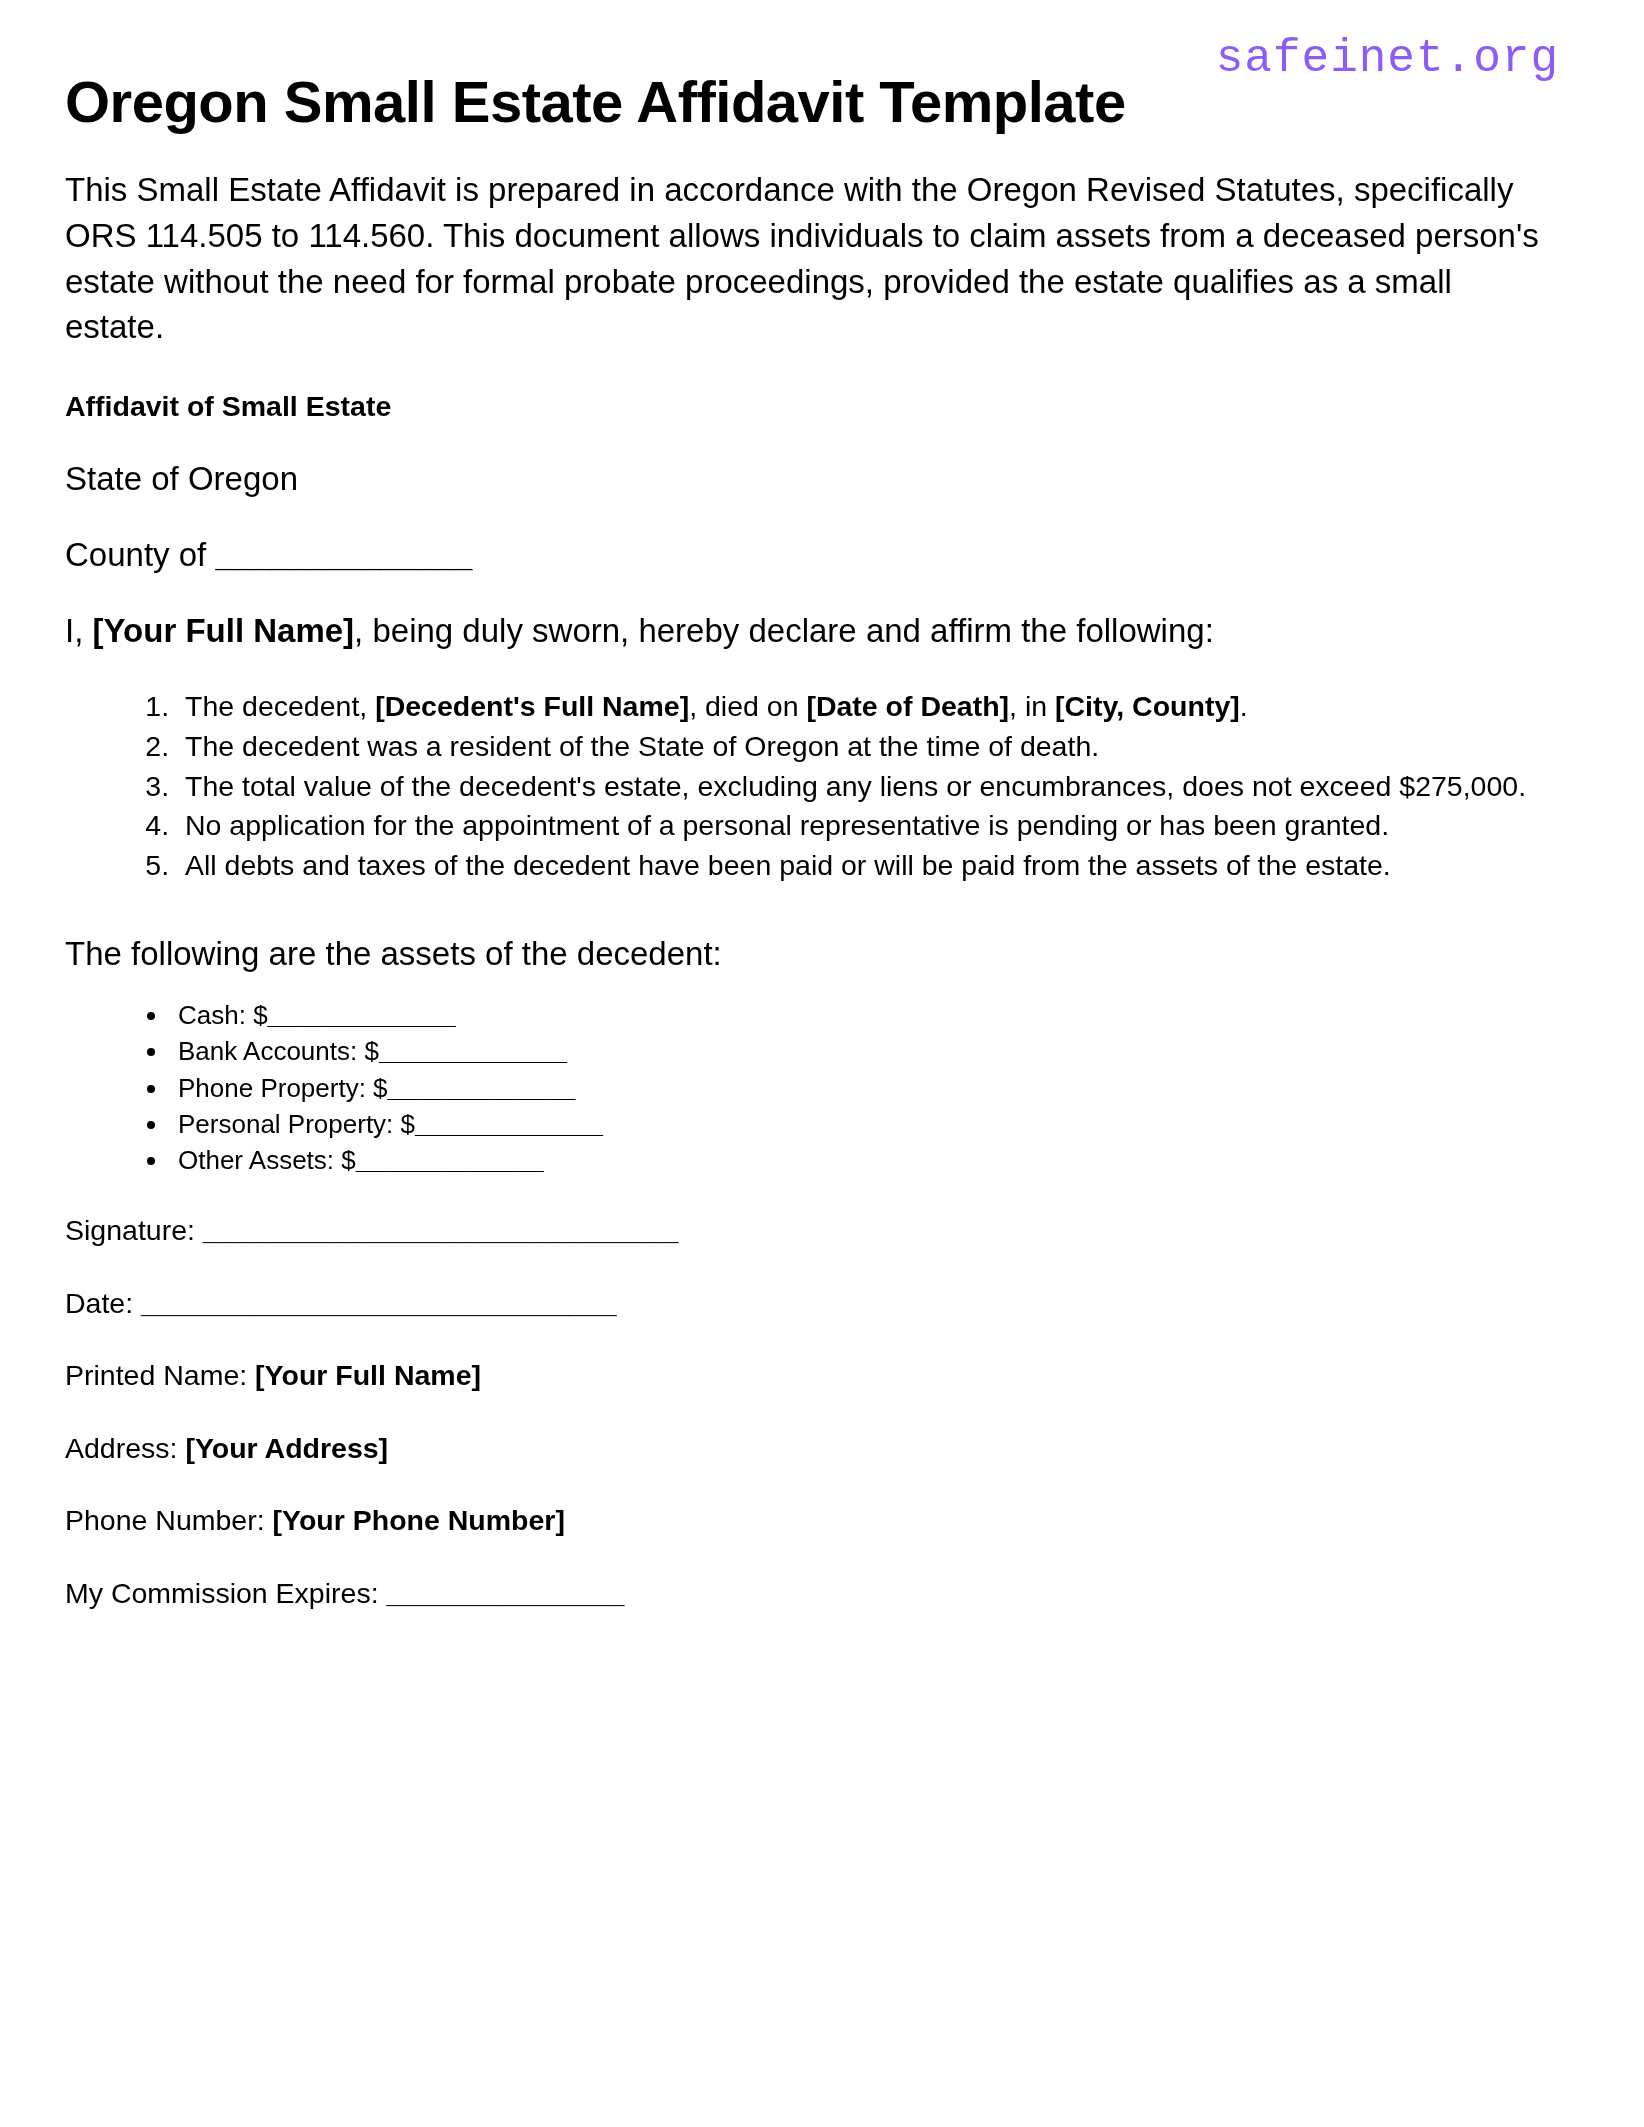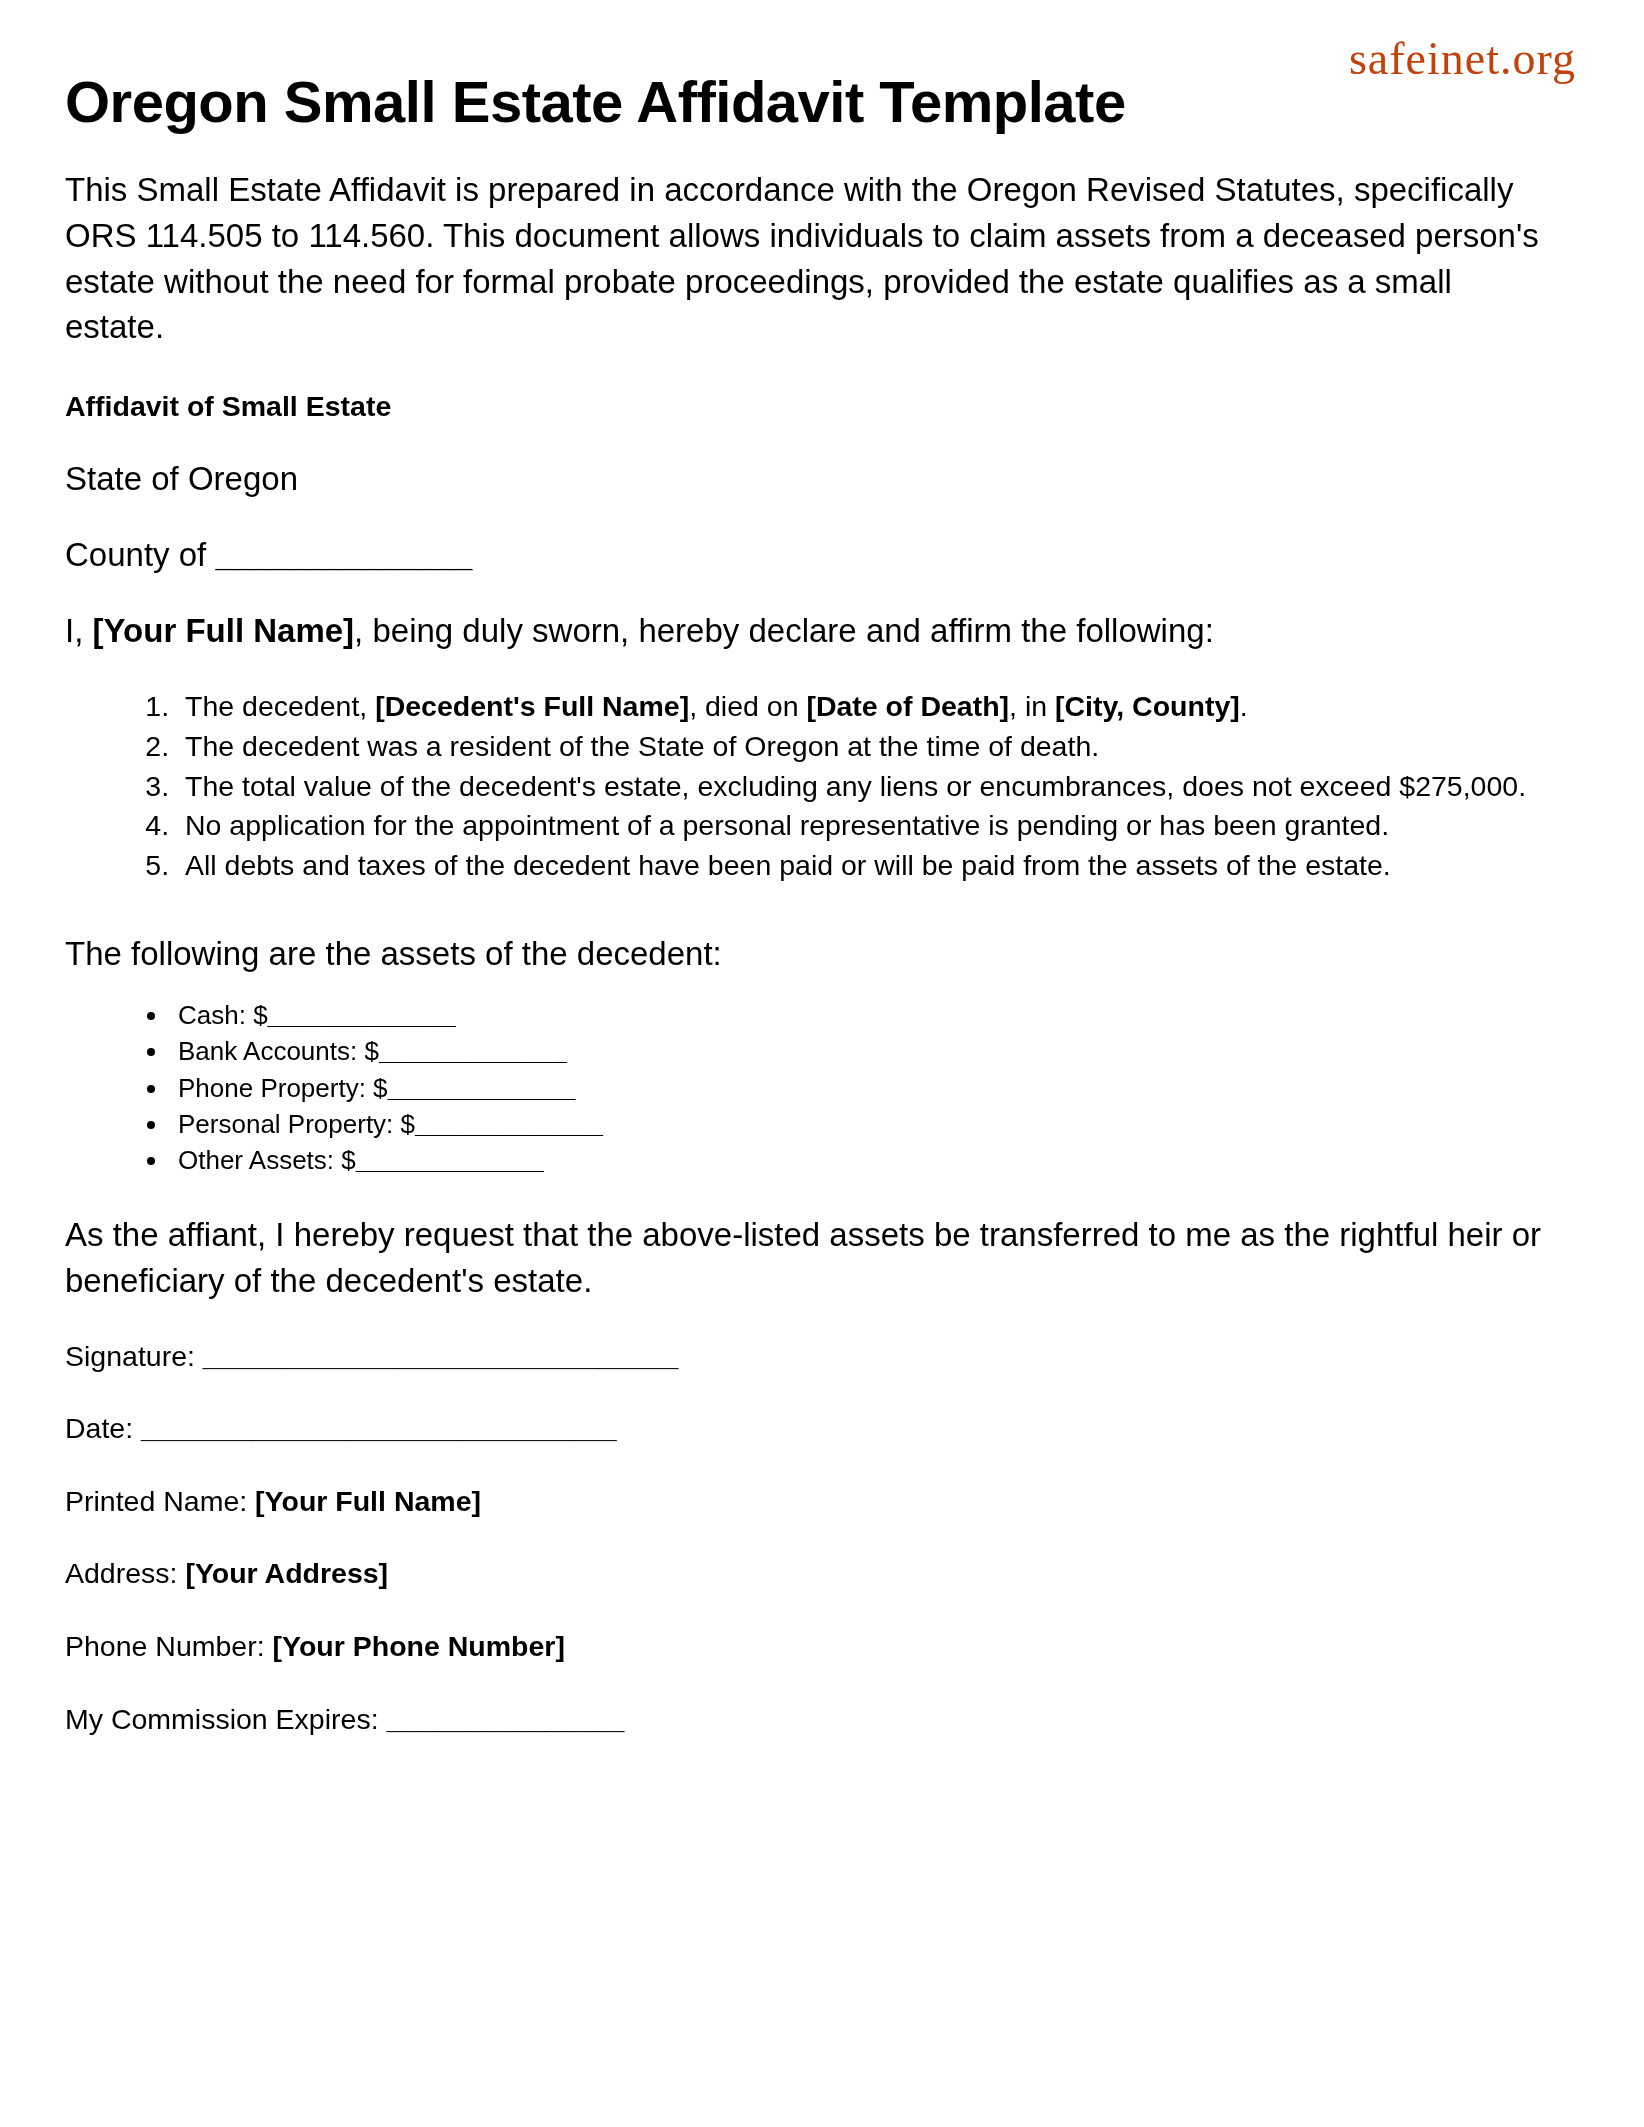--- a/index.html
+++ b/index.html
@@ -18,25 +18,25 @@
     position: relative;
     width: 1644px;
     height: 2127px;
     box-sizing: border-box;
     padding: 0 65px 0 65px;
     overflow: hidden;
   }
   .watermark {
     position: absolute;
     top: 36px;
-    right: 68px;
-    font-family: Liberation Serif, serif;
+    right: 85px;
+    font-family: Liberation Mono, monospace;
     font-size: 46px;
     letter-spacing: 1px;
-    color: #c2410c;
+    color: #8b5cf6;
     line-height: 1;
     white-space: nowrap;
   }
   h1.doc-title {
     margin: 0;
     padding-top: 72px;
     font-size: 58px;
     font-weight: bold;
     line-height: 1.05;
     letter-spacing: -0.5px;
@@ -128,21 +128,20 @@
   <p class="body-text">The following are the assets of the decedent:</p>
 
   <ul class="assets" id="assets-list">
       <li><span>Cash: $</span><span class="blank">_____________</span></li>
       <li><span>Bank Accounts: $</span><span class="blank">_____________</span></li>
       <li><span>Phone Property: $</span><span class="blank">_____________</span></li>
       <li><span>Personal Property: $</span><span class="blank">_____________</span></li>
       <li><span>Other Assets: $</span><span class="blank">_____________</span></li>
     </ul>
 
-  <p class="body-text">As the affiant, I hereby request that the above-listed assets be transferred to me as the rightful heir or beneficiary of the decedent's estate.</p>
 
   <p class="field-line">
     <span>Signature: </span><span class="blank">______________________________</span>
   </p>
 
   <p class="field-line">
     <span>Date: </span><span class="blank">______________________________</span>
   </p>
 
   <p class="field-line">

